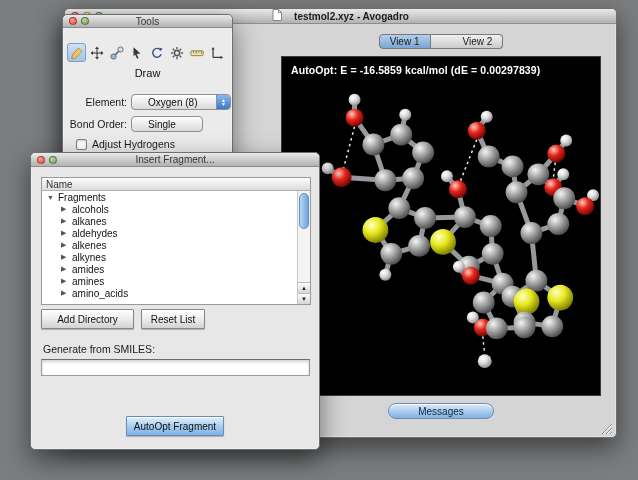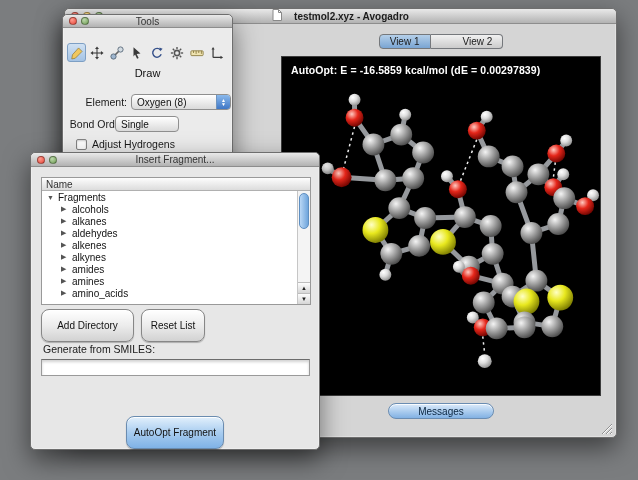--- a/index.html
+++ b/index.html
@@ -44,21 +44,21 @@
   #tools-titlebar { height:13px; font-size:10px; color:#333; }
   #toolbar { position:absolute; left:4px; top:28px; display:flex; gap:1px; }
   .tool-btn { width:19px; height:19px; border:1px solid transparent; border-radius:3px;
               background:transparent; display:flex; align-items:center; justify-content:center; padding:0; }
   .tool-btn.active { background:linear-gradient(#d0e1f3,#a4c3e4); border-color:#7d9fc4; }
   #draw-title { position:absolute; left:0; top:52px; width:100%; text-align:center;
                 font-size:11px; color:#111; }
   .frm-label { position:absolute; left:2px; width:62px; text-align:right; font-size:10.5px; color:#1a1a1a; }
   .popup { position:absolute; height:16px; display:flex; align-items:center;
            background:linear-gradient(#ffffff,#dadada); border:1px solid #8f8f8f; border-radius:4px;
-           font-size:10px; color:#111; padding-left:5px; overflow:hidden; }
+           font-size:10px; color:#111; padding-left:16px; overflow:hidden; }
   .popup .arrows { margin-left:auto; width:14px; height:100%;
                    background:linear-gradient(#8ab9ec,#3f77c6); border-left:1px solid #6d93bf;
                    display:flex; flex-direction:column; align-items:center; justify-content:center;
                    color:#fff; font-size:5px; line-height:4.5px; }
   #checkbox { position:absolute; left:13px; top:124px; width:11px; height:11px; background:#fff;
               border:1px solid #848484; border-radius:2px; box-shadow:inset 0 1px 2px rgba(0,0,0,.2); }
   #checkbox-label { position:absolute; left:29px; top:123px; font-size:10.5px; color:#1a1a1a; }
 
   
   #fragment-window { left:30px; top:152px; width:290px; height:298px; background:#e7e7e7; z-index:30; }
@@ -73,21 +73,21 @@
   .tlabel { margin-left:2px; font-size:10px; color:#111; }
   #list-scrollbar { position:absolute; right:0; top:13px; bottom:0; width:13px;
                     background:#f4f4f4; border-left:1px solid #c6c6c6; }
   #scroll-thumb { position:absolute; left:1px; top:2px; width:10px; height:36px; border-radius:5px;
                   background:linear-gradient(90deg,#b9d7f5,#6fa5dc); border:1px solid #5e8fc2; }
   .sb-btn { position:absolute; left:0; width:100%; height:11px; font-size:6px; text-align:center;
             line-height:11px; color:#222; background:linear-gradient(#fdfdfd,#d6d6d6);
             border-top:1px solid #bdbdbd; }
   #scroll-up-btn { bottom:11px; }
   #scroll-down-btn { bottom:0; }
-  .aqua-btn { position:absolute; height:33px; border:1px solid #878787; border-radius:8px;
+  .aqua-btn { position:absolute; height:20px; border:1px solid #878787; border-radius:1px;
               background:linear-gradient(#ffffff,#ececec 50%,#d2d2d2); font-size:10px; color:#111;
               box-shadow:inset 0 1px 0 rgba(255,255,255,.9), 0 1px 1px rgba(0,0,0,.25); }
   #add-directory-btn { left:10px; top:156px; width:93px; }
   #reset-list-btn { left:110px; top:156px; width:64px; }
   #smiles-label { position:absolute; left:12px; top:190px; font-size:10.5px; color:#1a1a1a; }
   #smiles-input { position:absolute; left:10px; top:206px; width:269px; height:17px;
                   border:1px solid #9a9a9a; border-top-color:#6c6c6c; background:#fff;
                   box-shadow:inset 0 2px 3px rgba(0,0,0,.18); font-size:10px; padding:0 3px; }
   #insert-fragment-btn { left:50%; transform:translateX(-50%); top:263px; width:98px;
                   background:linear-gradient(#e2f0fc,#a9cdf0 50%,#7fb2e6); border-color:#6a8cb0; }
@@ -365,21 +365,21 @@
     <span class="frm-label" style="top:81px;">Element:</span>
     <div class="popup" style="left:68px; top:79px; width:100px;">
       <span>Oxygen (8)</span>
       <span class="arrows">
         <span>▲</span>
           <span>▼</span>
       </span>
     </div>
 
     <span class="frm-label" style="top:103px;">Bond Order:</span>
-    <div class="popup" style="left:52px; top:101px; width:64px;gap:38px;">
+    <div class="popup" style="left:68px; top:101px; width:72px;gap:38px;">
       <span>Single</span>
       <span class="arrows">
         <span>▲</span>
           <span>▼</span>
       </span>
     </div>
 
     <span id="checkbox"></span>
     <span id="checkbox-label">Adjust Hydrogens</span>
   </section>

